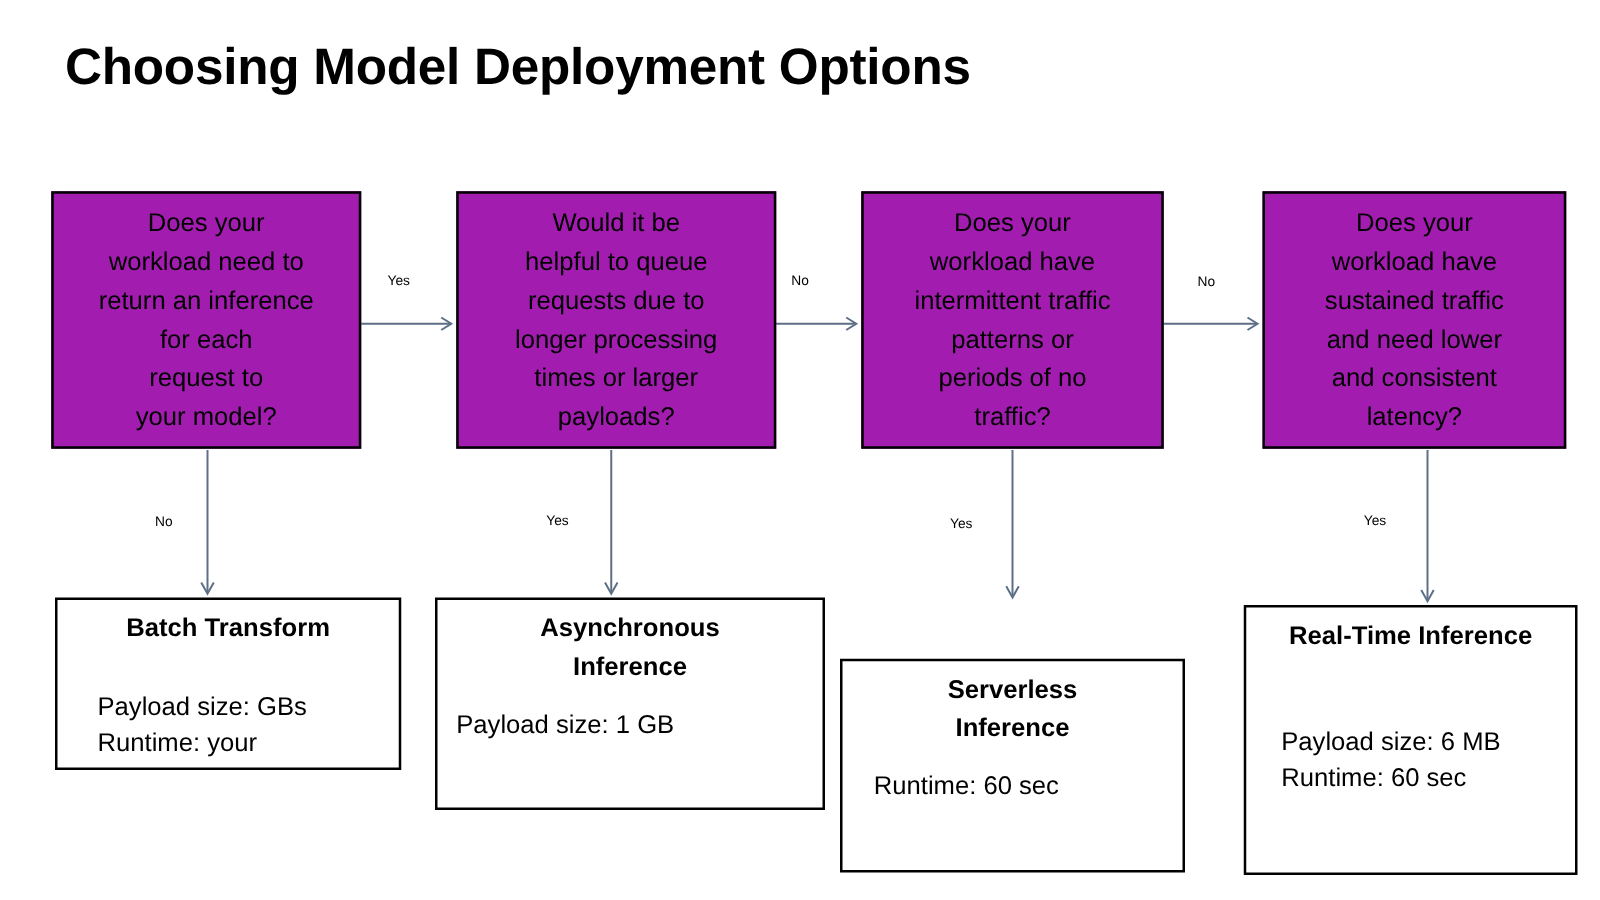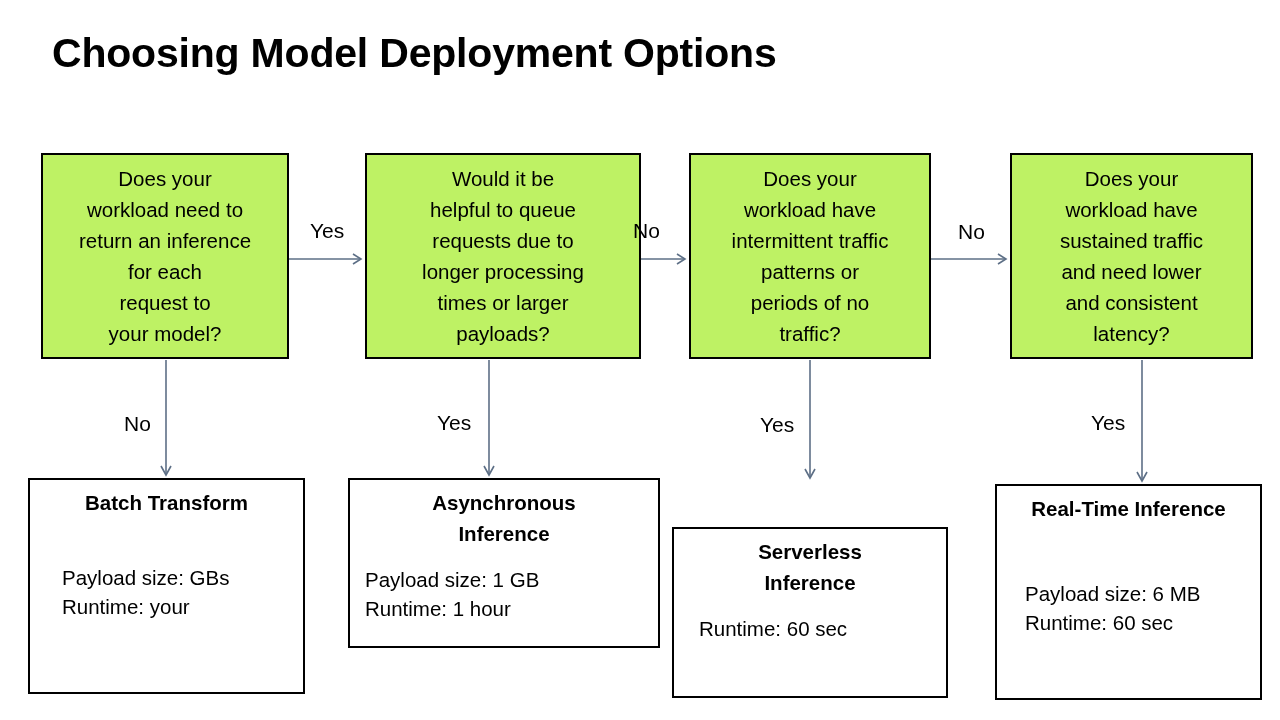--- a/index.html
+++ b/index.html
@@ -43,37 +43,37 @@
     width: 1280px;
     height: 720px;
     pointer-events: none;
   }
 
   
   .decision-box {
     position: absolute;
     box-sizing: border-box;
     border: 2px solid #000000;
-    background: #bef264;
+    background: #a21caf;
     display: flex;
     align-items: center;
     justify-content: center;
     text-align: center;
     font-size: 20.5px;
     line-height: 1.52;
     padding: 4px 6px;
   }
   .decision-box .qtext {
     white-space: pre-line;
     display: block;
     width: 100%;
   }
 
   #decision-0 { left: 41px;   top: 153px; width: 248px; height: 206px; }
-  #decision-1 { left: 365px;  top: 153px; width: 276px; height: 206px; }
+  #decision-1 { left: 365px;  top: 153px; width: 256px; height: 206px; }
   #decision-2 { left: 689px;  top: 153px; width: 242px; height: 206px; }
   #decision-3 { left: 1010px; top: 153px; width: 243px; height: 206px; }
 
   
   .result-box {
     position: absolute;
     box-sizing: border-box;
     border: 2px solid #000000;
     background: #ffffff;
     overflow: hidden;
@@ -86,36 +86,36 @@
     white-space: pre-line;
     margin-top: 8px;
   }
   .result-specs {
     font-size: 20.5px;
     line-height: 1.42;
     text-align: left;
   }
   .result-specs div { white-space: nowrap; }
 
-  #result-0 { left: 28px;  top: 478px; width: 277px; height: 216px; }
-  #result-0 .result-specs { margin-left: 32px; margin-top: 44px; }
+  #result-0 { left: 44px;  top: 478px; width: 277px; height: 138px; }
+  #result-0 .result-specs { margin-left: 32px; margin-top: 32px; }
 
   #result-1 { left: 348px; top: 478px; width: 312px; height: 170px; }
   #result-1 .result-specs { margin-left: 15px; margin-top: 15px; }
 
   #result-2 { left: 672px; top: 481px; width: 276px; height: 171px; margin-top: 46px; }
   #result-2 .result-specs { margin-left: 25px; margin-top: 15px; }
 
   #result-3 { left: 995px; top: 484px; width: 267px; height: 216px; }
   #result-3 .result-specs { margin-left: 28px; margin-top: 54px; }
 
   
   .edge-label {
     position: absolute;
-    font-size: 21px;
+    font-size: 11px;
     line-height: 1;
     color: #000000;
     white-space: nowrap;
   }
   #edge-label-h0 { left: 310px; top: 220px; }
   #edge-label-h1 { left: 633px; top: 220px; }
   #edge-label-h2 { left: 958px; top: 221px; }
   #edge-label-v0 { left: 124px; top: 413px; }
   #edge-label-v1 { left: 437px; top: 412px; }
   #edge-label-v2 { left: 760px; top: 414px; }
@@ -217,21 +217,20 @@
       <div>Payload size: GBs</div>
       <div>Runtime: your</div>
     </div>
   </div>
 
   <div class="result-box" id="result-1">
     <div class="result-title">Asynchronous
 Inference</div>
     <div class="result-specs">
       <div>Payload size: 1 GB</div>
-      <div>Runtime: 1 hour</div>
     </div>
   </div>
 
   <div class="result-box" id="result-2">
     <div class="result-title">Serverless
 Inference</div>
     <div class="result-specs">
       <div>Runtime: 60 sec</div>
     </div>
   </div>

